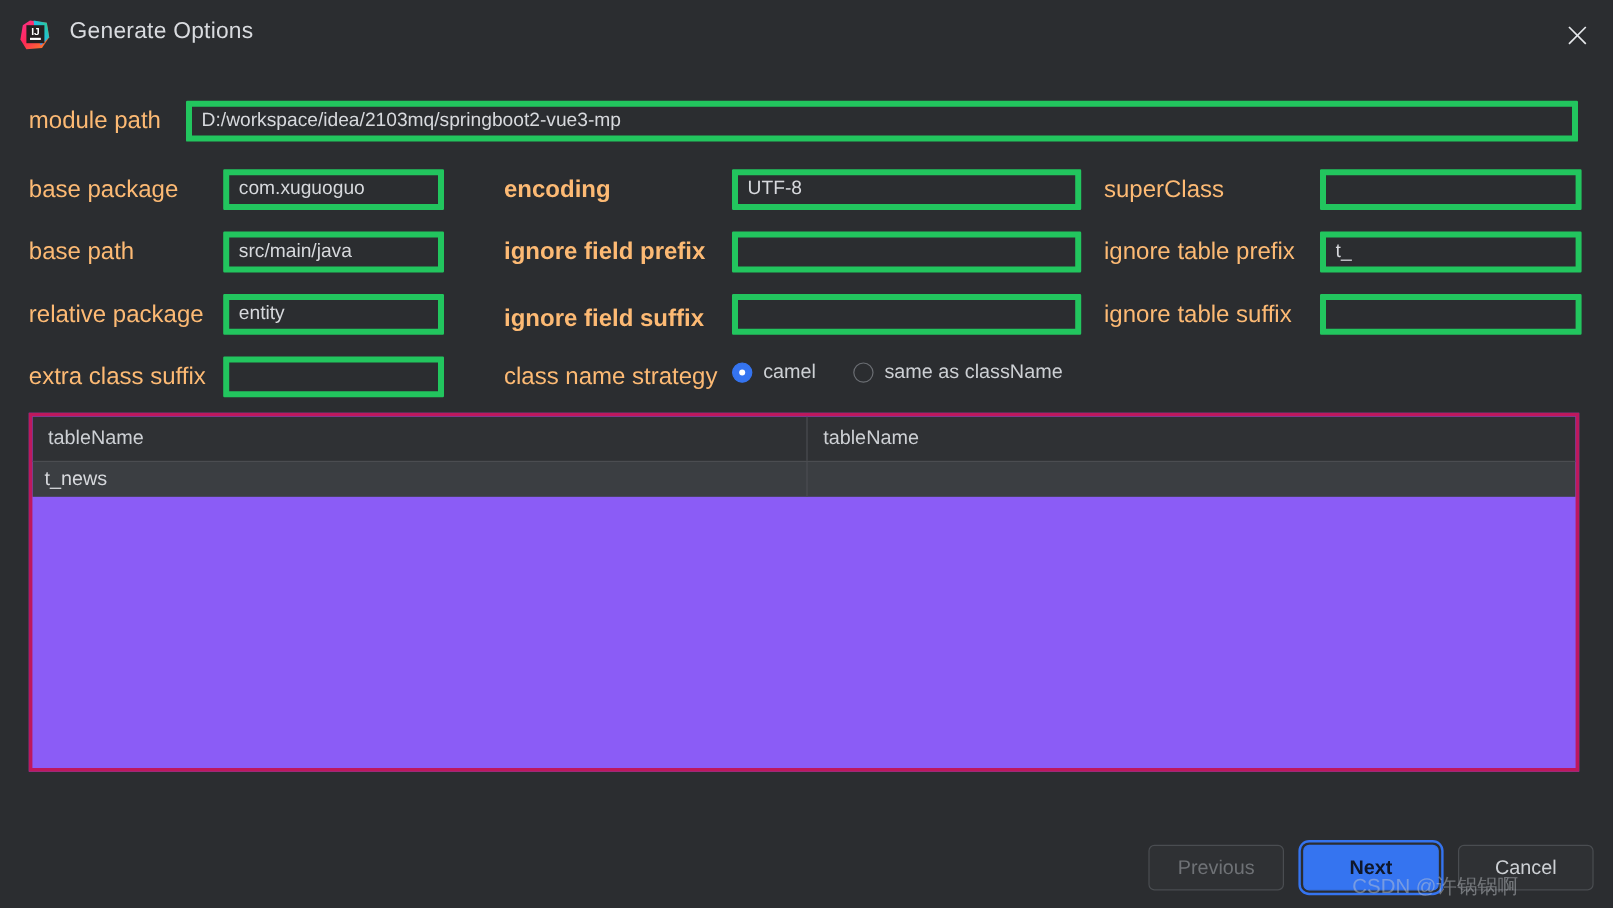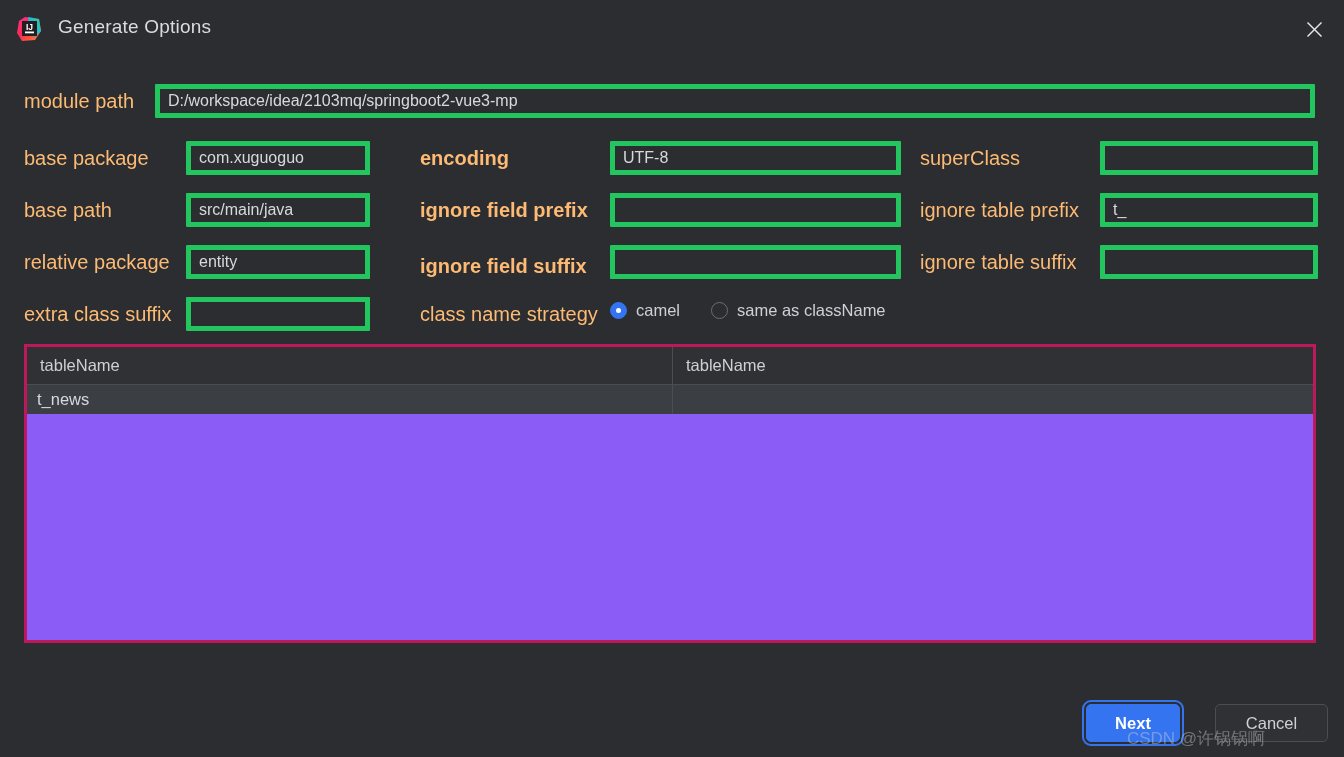--- a/index.html
+++ b/index.html
@@ -141,23 +141,23 @@
     cursor: pointer;
     user-select: none;
   }
   .btn-prev {
     left: 957px; width: 113px;
     background: #2f3134; border: 1px solid #4a4d51;
     color: #6f7276;
     cursor: default;
   }
   .btn-next {
-    left: 1086px; width: 94px;
+    left: 1086px; width: 113px;
     background: #3574f0; border: 1px solid #3574f0;
-    color: #ffffff; font-weight: bold;
+    color: #0f172a; font-weight: bold;
     outline: 2px solid #3574f0;
     outline-offset: 2px;
   }
   .btn-cancel {
     left: 1215px; width: 113px;
     background: #2f3134; border: 1px solid #4a4d51;
     color: #cdd0d4;
   }
 
   
@@ -271,19 +271,20 @@
       <div class="th col2">tableName</div>
     </div>
     <div class="tbody">
       <div class="trow selected">
         <div class="td col1">t_news</div>
       </div>
     </div>
   </div>
 
   <div class="buttons">
+    <div class="btn btn-prev">Previous</div>
     <div class="btn btn-next">Next</div>
     <div class="btn btn-cancel">Cancel</div>
   </div>
 
   <div class="watermark">CSDN @许锅锅啊</div>
 
 </div>
 
 </body></html>

